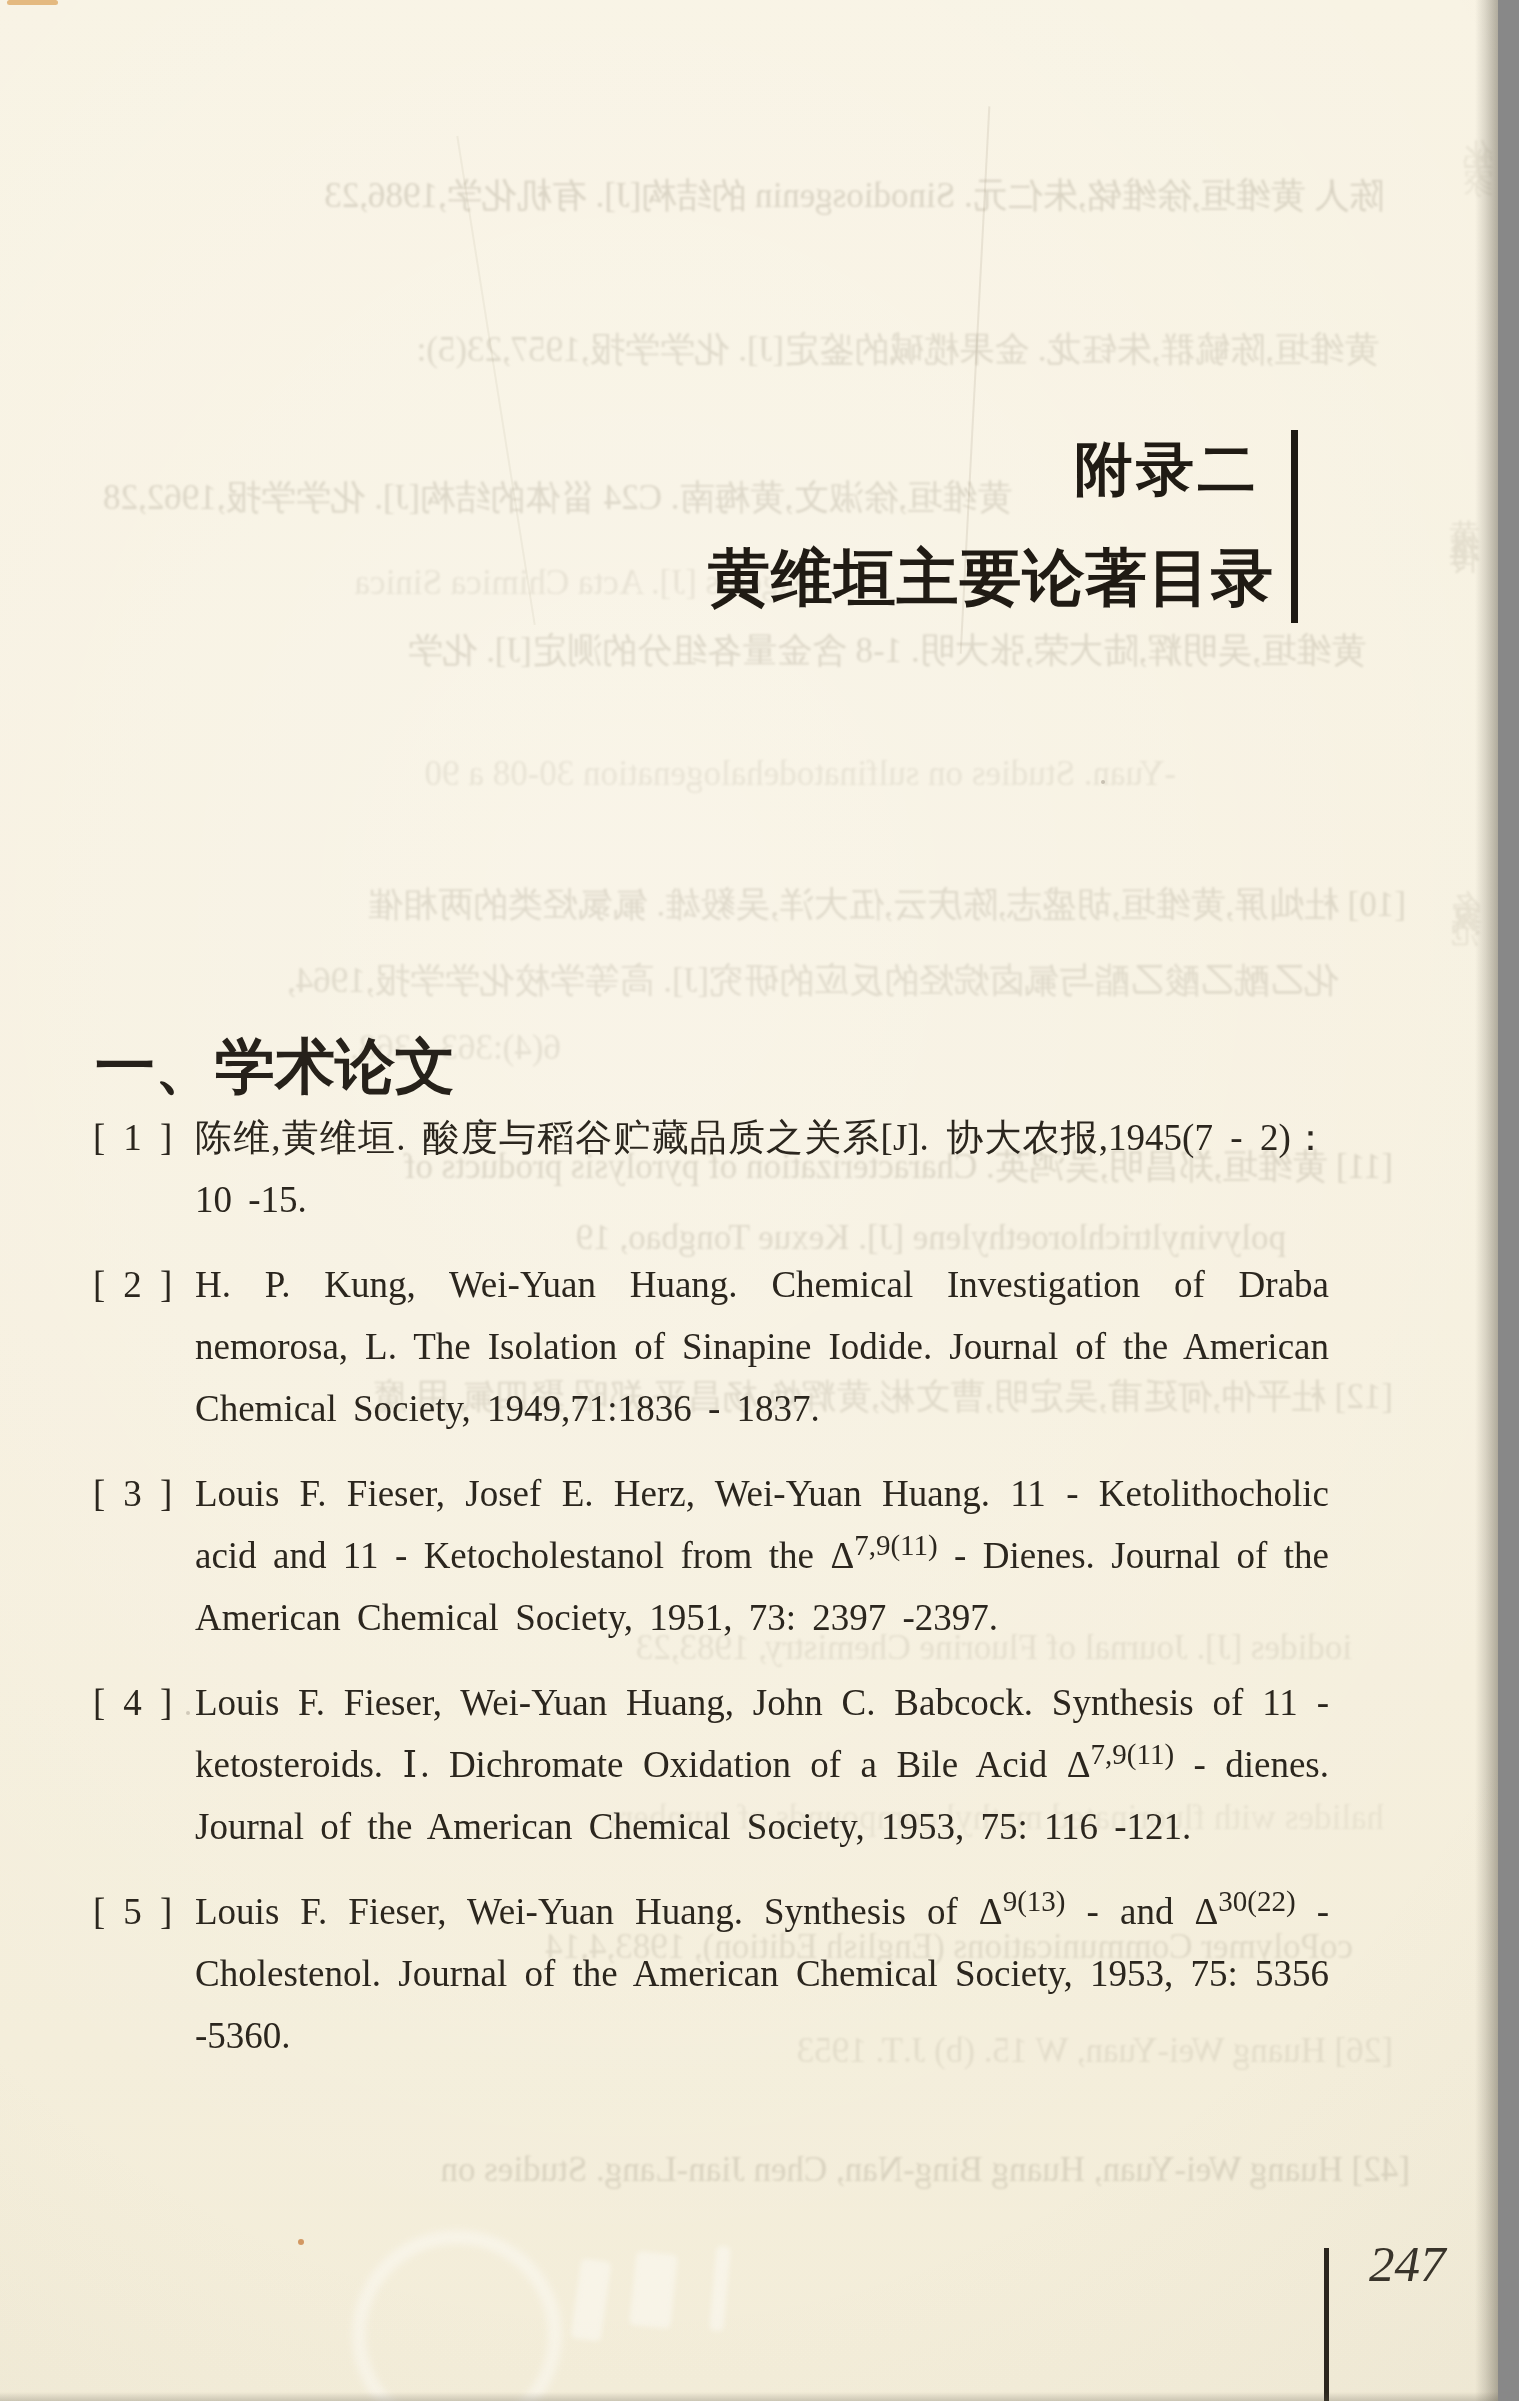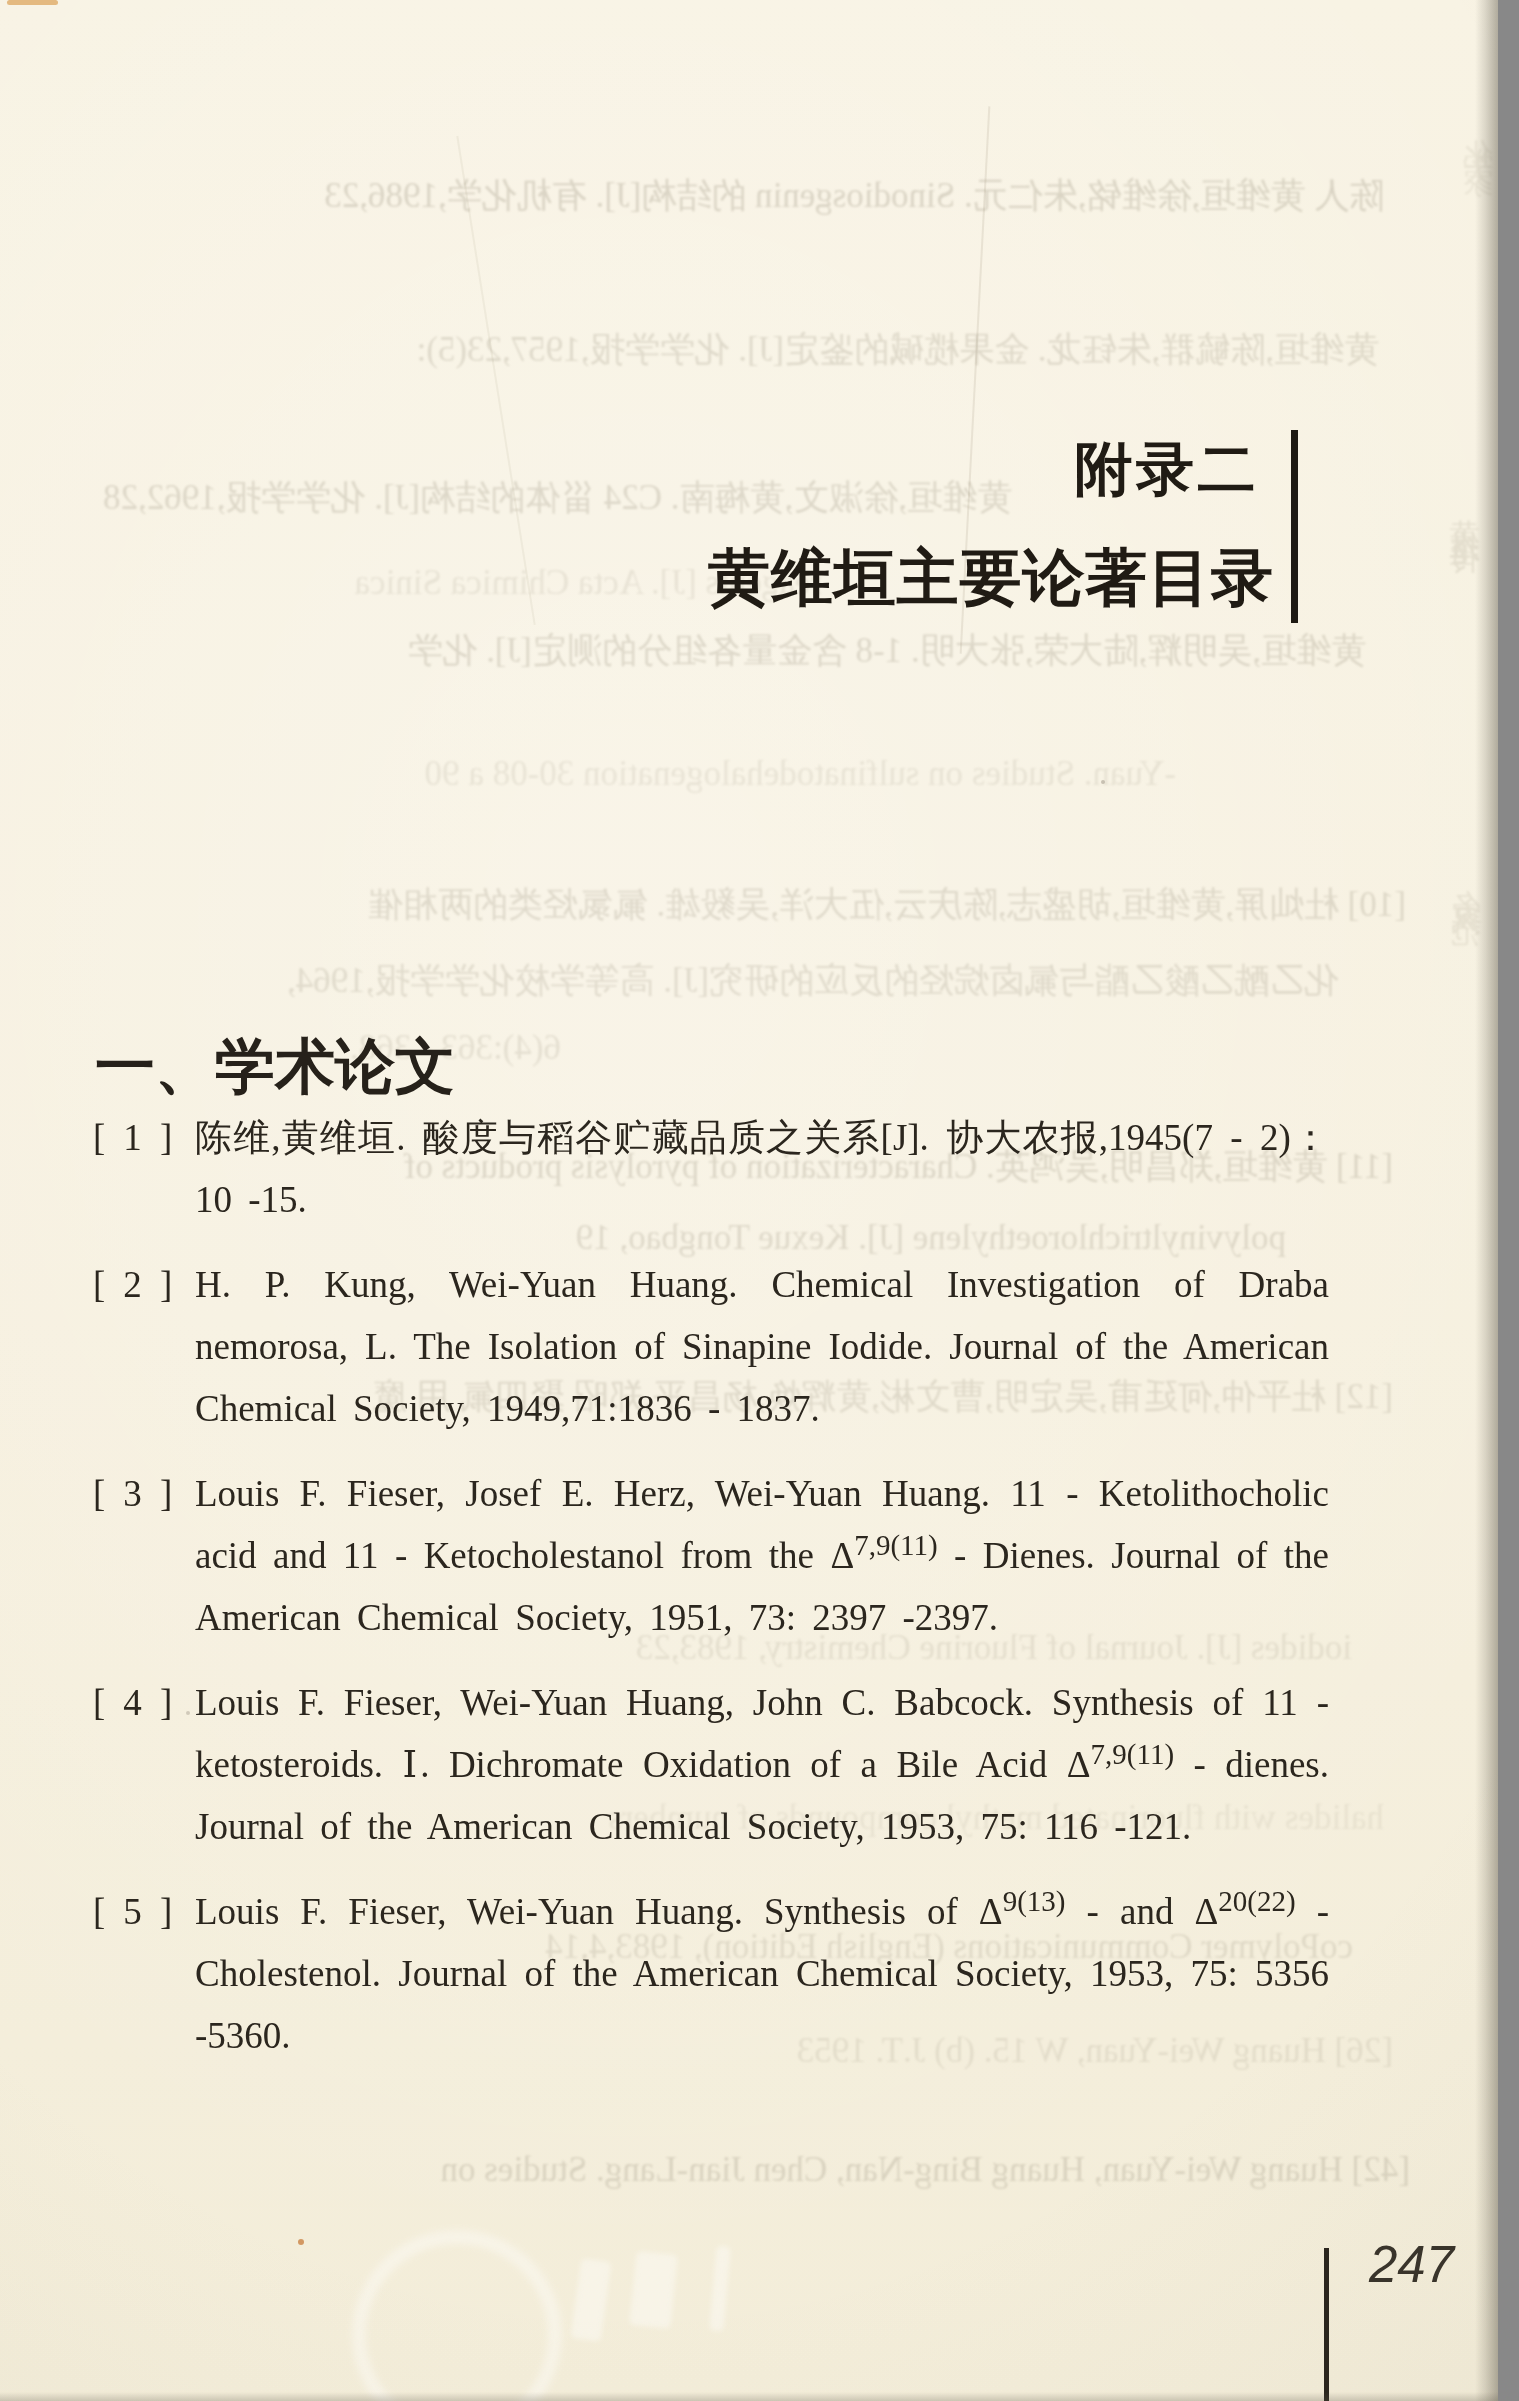--- a/index.html
+++ b/index.html
@@ -36,21 +36,21 @@
   .refs{position:absolute;left:93px;top:1107px;width:1236px;}
   .ref{position:relative;padding-left:102px;margin-bottom:23px;
     font-size:37px;line-height:62px;text-align:justify;word-spacing:7px;color:#2b261e;}
   .ref-label{position:absolute;left:0;top:0;letter-spacing:4.4px;word-spacing:0;}
   .ref-text sup{font-size:29px;line-height:0;vertical-align:super;letter-spacing:0;}
   
   .footer-text{position:absolute;top:2255px;right:232px;font-size:37px;font-weight:bold;letter-spacing:1.8px;
     font-family:"Liberation Sans","DejaVu Sans",sans-serif;color:#26211a;white-space:nowrap;}
   .footer-rule{position:absolute;left:1324px;top:2248px;width:5.3px;height:154px;background:#2b261e;}
   .page-number{position:absolute;left:1369px;top:2235px;font-size:51px;font-style:italic;
-    font-family:Liberation Sans, sans-serif;color:#39342b;}
+    font-family:Liberation Serif, serif;color:#39342b;}
   
   .ghost{position:absolute;transform:scaleX(-1);color:#968e7a;filter:blur(1.1px);
     white-space:nowrap;overflow:hidden;font-size:35px;line-height:41px;pointer-events:none;}
   .ghost.vertical{writing-mode:vertical-rl;font-size:30px;letter-spacing:8.8px;}
   
   .stamp{position:absolute;left:352px;top:2230px;width:182px;height:182px;border-radius:50%;
     border:14px solid rgba(255,255,255,0.65);opacity:.55;filter:blur(3.5px);}
   .stamp-glyph{position:absolute;background:rgba(255,255,255,0.75);opacity:.5;filter:blur(2.7px);border-radius:5.3px;}
 </style>
 </head>
@@ -111,21 +111,21 @@
       <div class="ref">
         <span class="ref-label">[ 3 ]</span>
         <div class="ref-text">Louis F. Fieser, Josef E. Herz, Wei-Yuan Huang. 11 - Ketolithocholic acid and 11 - Ketocholestanol from the Δ<sup>7,9(11)</sup> - Dienes. Journal of the American Chemical Society, 1951, 73: 2397 -2397.</div>
       </div>
       <div class="ref">
         <span class="ref-label">[ 4 ]</span>
         <div class="ref-text">Louis F. Fieser, Wei-Yuan Huang, John C. Babcock. Synthesis of 11 -ketosteroids. Ⅰ. Dichromate Oxidation of a Bile Acid Δ<sup>7,9(11)</sup> - dienes. Journal of the American Chemical Society, 1953, 75: 116 -121.</div>
       </div>
       <div class="ref">
         <span class="ref-label">[ 5 ]</span>
-        <div class="ref-text">Louis F. Fieser, Wei-Yuan Huang. Synthesis of Δ<sup>9(13)</sup> - and Δ<sup>20(22)</sup> - Cholestenol. Journal of the American Chemical Society, 1953, 75: 5356 -5360.</div>
+        <div class="ref-text">Louis F. Fieser, Wei-Yuan Huang. Synthesis of Δ<sup>9(13)</sup> - and Δ<sup>30(22)</sup> - Cholestenol. Journal of the American Chemical Society, 1953, 75: 5356 -5360.</div>
       </div>
     </div>
 
   <div class="footer-rule"></div>
   <div class="page-number">247</div>
 
   <div class="edge-right"></div>
   <div class="edge-bottom"></div>
 </div>
 

